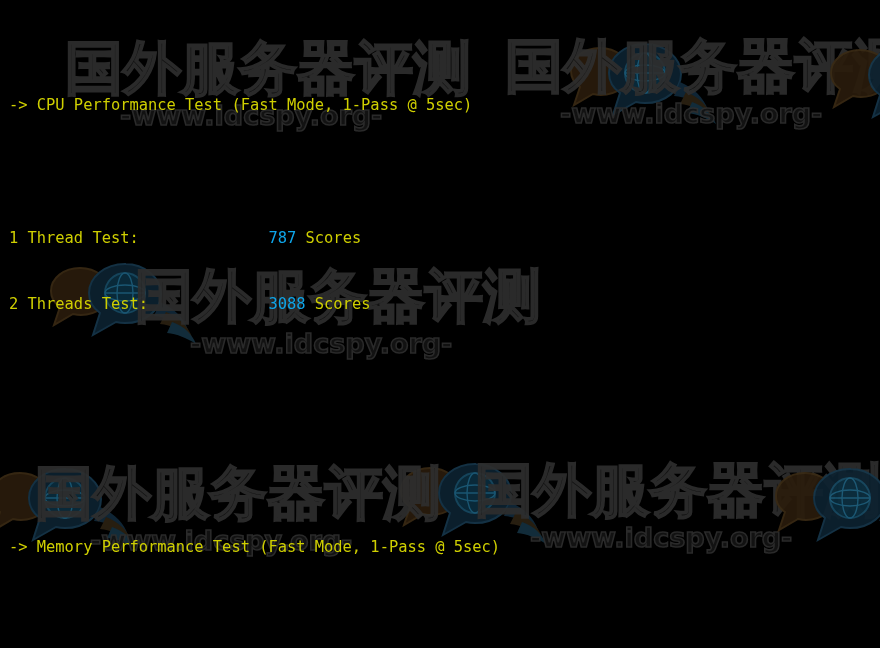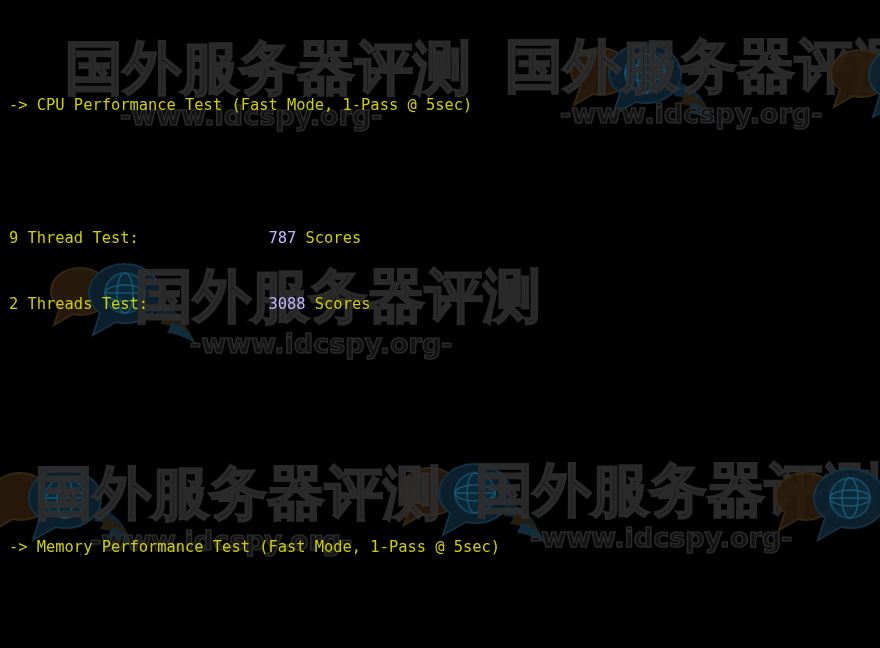--- a/index.html
+++ b/index.html
@@ -15,21 +15,21 @@
   #term{
     position:absolute;inset:0;z-index:2;
     padding:6px 0 0 0;
     font-size:15.4px;line-height:22.1px;
     letter-spacing:0px;
     white-space:pre;
   }
   .ln{height:22.1px;padding-left:9px;}
   .ln.blank{height:22.1px;}
   .y{color:#cfcf00;}      
-  .c{color:#c4b5fd;}      
+  .c{color:#0ea5e9;}      
 </style>
 </head>
 <body>
 
 <div id="watermarks">
 
   <div class="wm" style="left:20px;  top:250px;">
     <svg width="190" height="120" viewBox="0 0 190 120">
       <path d="M60 18c-16 0-29 10-29 23 0 6 3 12 9 16l-6 18 19-11c3 .6 5 .9 8 .9 16 0 29-10 29-23S76 18 60 18z" fill="#2a1c0c" stroke="#3a2a14" stroke-width="2"></path>
       <path d="M105 14c-20 0-36 13-36 29 0 8 4 15 11 20l-7 22 23-13c3 .8 6 1.1 9 1.1 20 0 36-13 36-29s-16-30-36-30z" fill="#0d2230" stroke="#16364a" stroke-width="2"></path>
@@ -147,21 +147,21 @@
       <path d="M152 72c12 4 20 12 24 22-9-6-19-10-29-11z" fill="#14303f"></path>
     </svg>
   </div>
 </div>
 
 <div id="term">
 
   
   <div class="ln"><span class="y">-&gt; CPU Performance Test (Fast Mode, 1-Pass @ 5sec)</span></div>
   <div class="ln blank"></div>
-  <div class="ln"><span class="y">9 Thread Test:</span><span class="y">              </span><span class="c">787</span><span class="y"> </span><span class="y">Scores</span></div>
+  <div class="ln"><span class="y">1 Thread Test:</span><span class="y">              </span><span class="c">787</span><span class="y"> </span><span class="y">Scores</span></div>
   <div class="ln"><span class="y">2 Threads Test:</span><span class="y">             </span><span class="c">3088</span><span class="y"> </span><span class="y">Scores</span></div>
   <div class="ln blank"></div>
   <div class="ln blank"></div>
 
   
   <div class="ln"><span class="y">-&gt; Memory Performance Test (Fast Mode, 1-Pass @ 5sec)</span></div>
   <div class="ln blank"></div>
   
   
   

